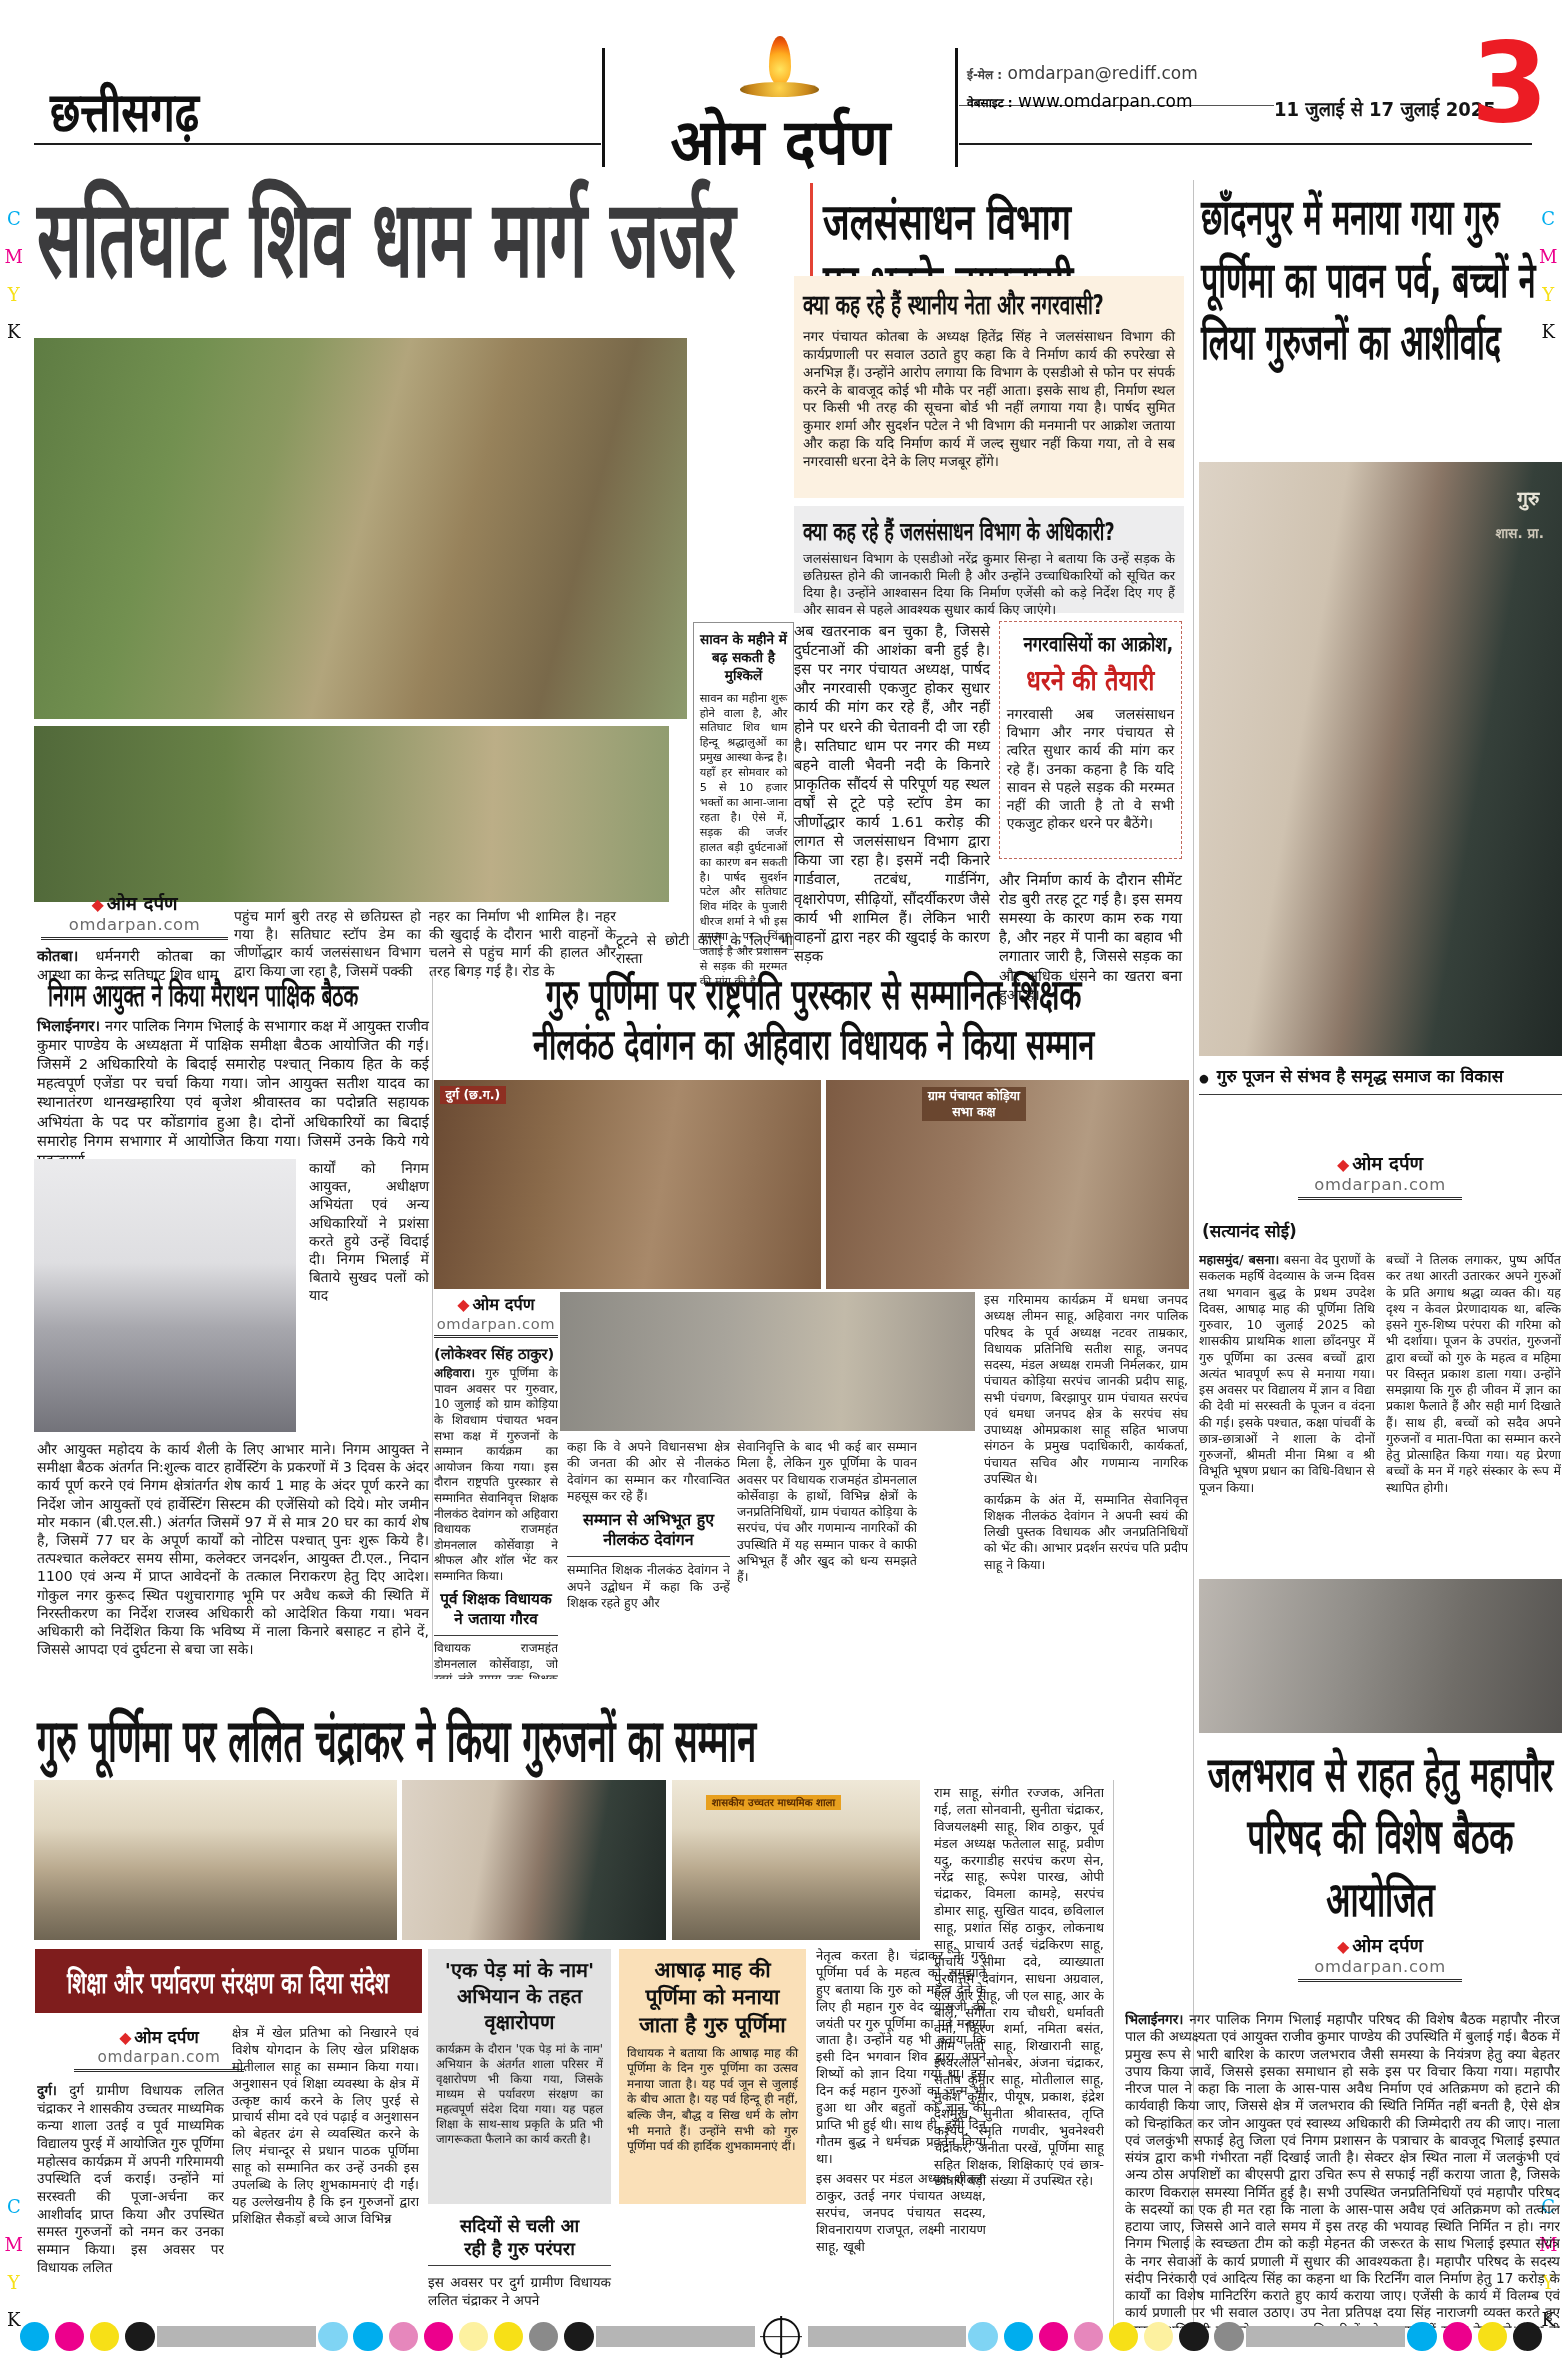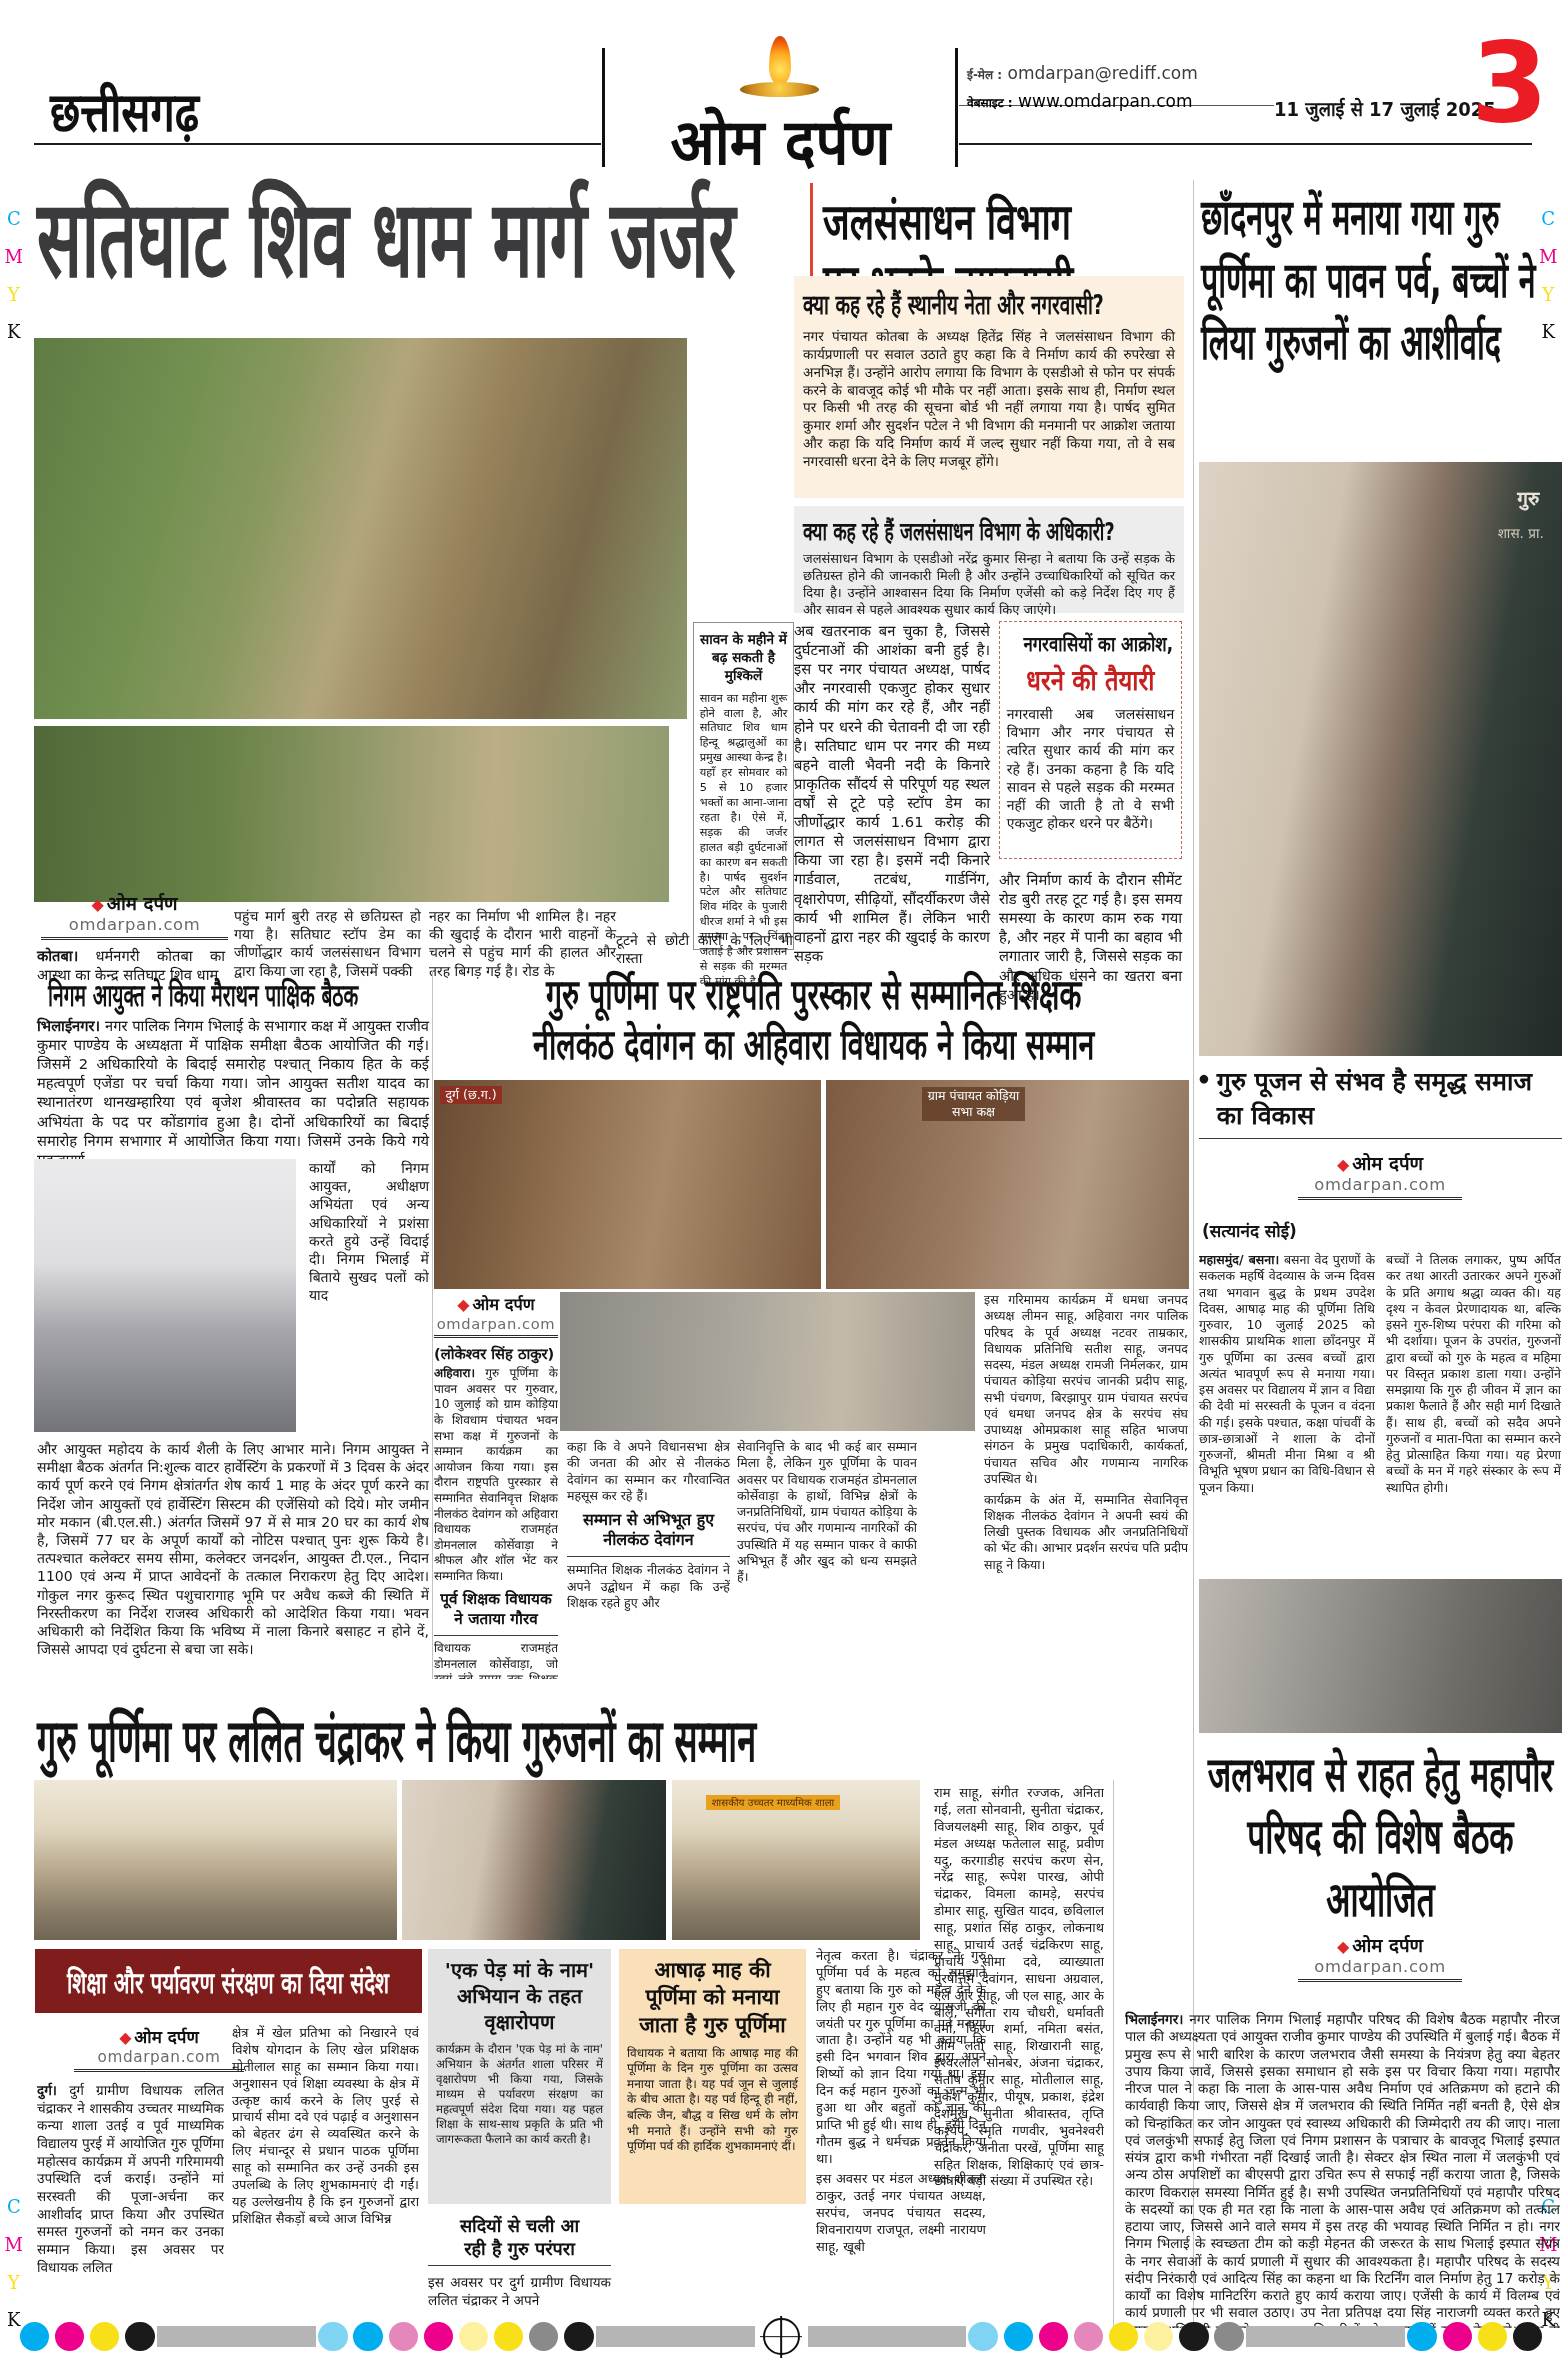--- a/index.html
+++ b/index.html
@@ -5,21 +5,21 @@
   html,body{margin:0;padding:0;background:#e9e9e9;}
   #page{position:relative;width:1562px;height:2366px;background:#ffffff;
         font-family:"DejaVu Sans",sans-serif;color:#141414;overflow:hidden;}
   .abs{position:absolute;}
   .sq{display:block;transform-origin:0 0;}
   .nw{white-space:nowrap;}
   .ctr{text-align:center;}
   .body{font-size:14.7px;line-height:1.3;text-align:justify;color:#161616;}
   .body b{font-weight:bold;}
   .photo{position:absolute;overflow:hidden;}
-  .chip{position:absolute;color:#fff;font-size:12.5px;padding:1.1px 5.7px;line-height:1.3;}
+  .chip{position:absolute;color:#fff;font-size:12.5px;padding:1.1px 5.7px;line-height:1.3;font-weight:bold;}
   .byline{text-align:center;border-bottom:3.4px double #2b2b2b;padding-bottom:3.4px;}
   .byline .b1{font-weight:bold;font-size:18.7px;color:#111;}
   .byline .dm{color:#e02828;font-size:16px;}
   .byline .b2{font-size:16.4px;color:#6b6b6b;letter-spacing:0.6px;}
   .subhead{font-weight:bold;text-align:center;font-size:17px;line-height:1.3;
            border-bottom:1.1px solid #3b3b3b;padding-bottom:4.5px;color:#111;}
   .boxtitle{font-weight:bold;color:#111;}
   .vr{position:absolute;width:1.1px;background:#c2c2c2;}
   .cmykcol{position:absolute;width:23px;text-align:center;font-size:18px;line-height:2.1;font-family:"DejaVu Serif",serif;}
   .cmykcol .c{color:#00adee}.cmykcol .m{color:#ec008c}.cmykcol .y{color:#f7e017}.cmykcol .k{color:#111}
@@ -219,21 +219,21 @@
   </div>
 
   <div class="photo ph-class" style="left:1199px;top:462px;width:363px;height:594px">
     <span class="chip" style="right:17px;top:23px;background:transparent;color:#e8e4d8;font-size:19px;font-weight:bold">गुरु</span>
     <span class="chip" style="right:12.5px;top:62px;background:transparent;color:#cfc9ba;font-size:13.6px">शास. प्रा.</span>
   </div>
 
   <div class="abs" style="left:1199px;top:1065px;width:363px;border-bottom:1.1px solid #3a3a3a;padding-bottom:5.7px">
     <div style="display:flex;gap:8px">
       <span style="font-size:11.3px;padding-top:6.8px">●</span>
-      <span style="font-size:25px;font-weight:bold;line-height:1.35;color:#111">गुरु पूजन से संभव है समृद्ध समाज का विकास</span>
+      <span style="font-size:17px;font-weight:bold;line-height:1.35;color:#111">गुरु पूजन से संभव है समृद्ध समाज का विकास</span>
     </div>
   </div>
 
   <div class="abs byline" style="left:1298px;top:1150px;width:164px">
     <span class="dm">◆</span> <span class="b1">ओम दर्पण</span><br>
     <span class="b2">omdarpan.com</span>
   </div>
 
   <div class="abs" style="left:1202px;top:1219px;font-size:17px;font-weight:bold">(सत्यानंद सोई)</div>
 

